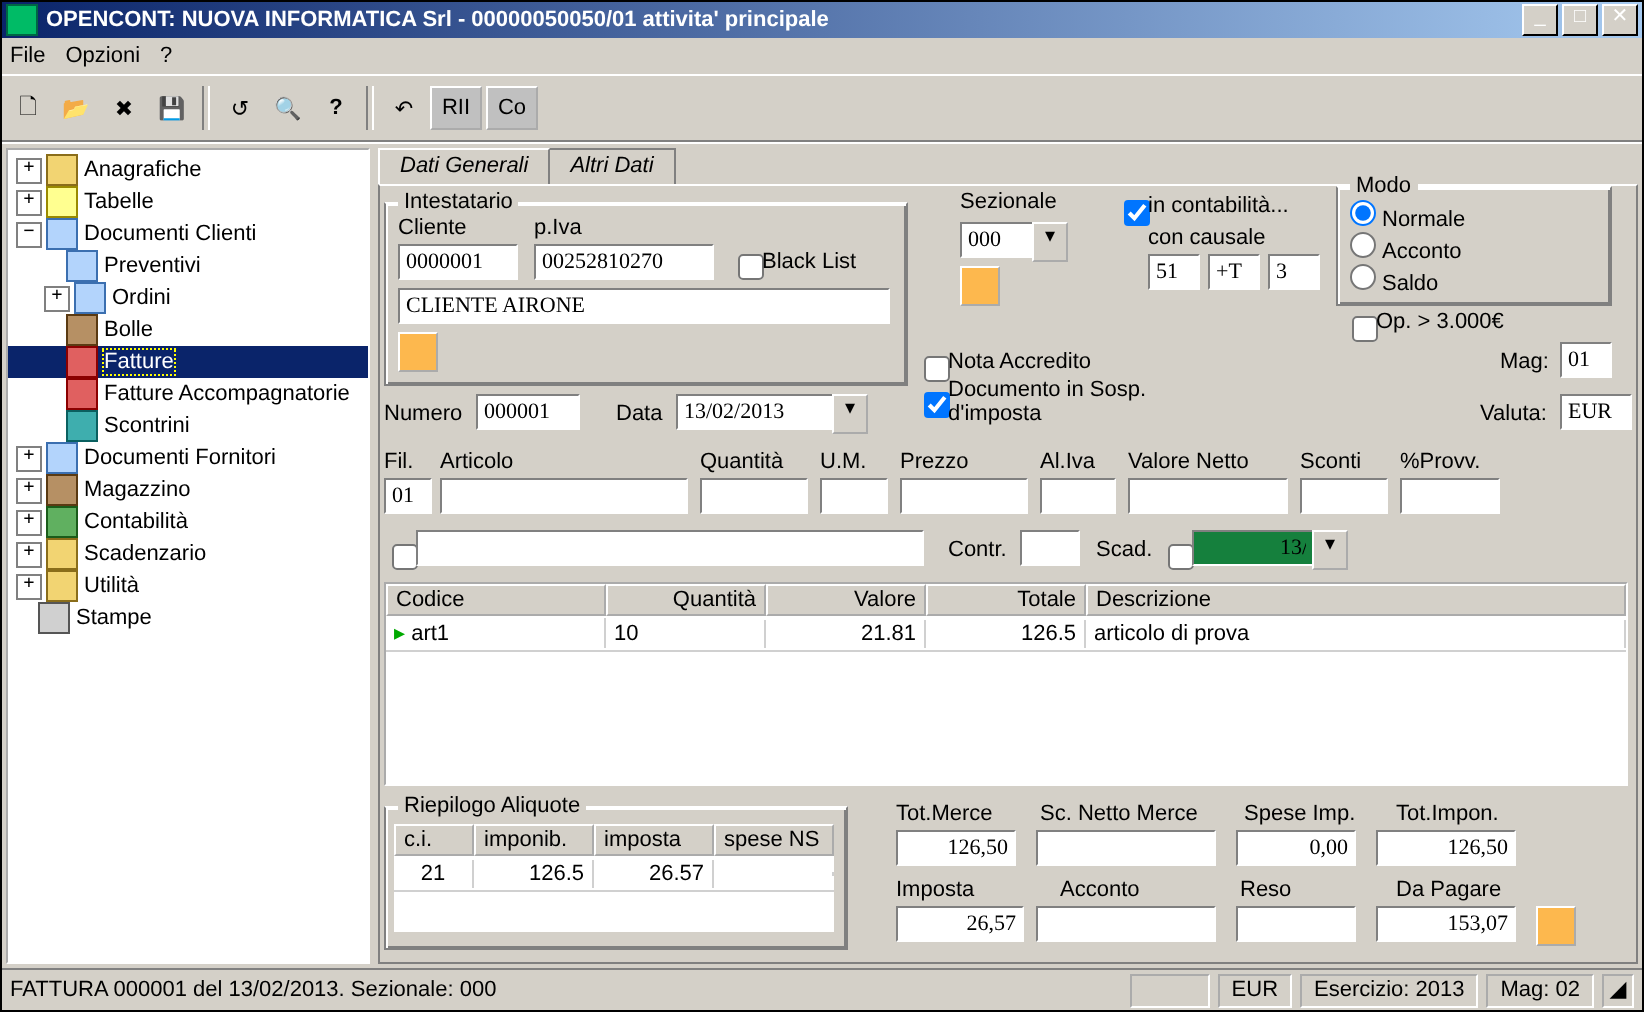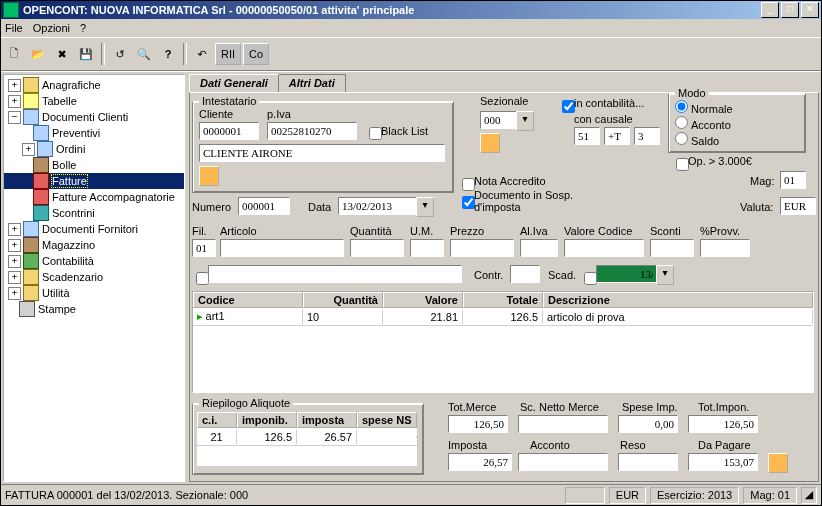--- a/index.html
+++ b/index.html
@@ -95,21 +95,21 @@
 .node.sel{background:var(--sel-blue);color:#fff;}
 .node.sel .label{outline:1px dotted #ff0;}
 .indent1{padding-left:14px;}
 
 .form{
   flex:1;
   margin:2px;
   position:relative;
   display:flex;flex-direction:column;
 }
-.tabs{display:flex;height:18px;font-weight:bold;}
+.tabs{display:flex;height:18px;}
 .tab{
   padding:2px 10px;
   border:1px solid var(--border-dark);
   border-bottom:none;
   background:var(--win-bg);
   margin-right:-1px;
   cursor:pointer;
   font-style:italic;
 }
 .tab.active{
@@ -160,21 +160,21 @@
 }
 .chk{width:13px;height:13px;}
 .radio{margin:0 3px 0 0;}
 
 .grid{
   position:absolute;
   border:1px inset #fff;
   background:#fff;
   font-size:11px;
 }
-.ghead{display:flex;background:var(--win-bg);font-weight:bold;}
+.ghead{display:flex;background:var(--win-bg);}
 .gh{
   border:1px outset #fff;
   padding:1px 4px;
   box-sizing:border-box;
 }
 .grow{display:flex;border-bottom:1px solid #d0d0d0;height:17px;align-items:center;}
 .gc{padding:1px 4px;box-sizing:border-box;border-right:1px solid #d0d0d0;overflow:hidden;}
 
 .status{
   height:20px;
@@ -374,21 +374,21 @@
         <input class="inp fld" style="left: 590px; top: 78px; width: 26px;" value="01">
         <div class="fld" style="left:550px;top:108px">Valuta:</div>
         <input class="inp fld" style="left: 590px; top: 104px; width: 36px;" value="EUR">
 
         <div class="fld" style="left:2px;top:132px">Fil.</div>
         <div class="fld" style="left:30px;top:132px">Articolo</div>
         <div class="fld" style="left:160px;top:132px">Quantità</div>
         <div class="fld" style="left:220px;top:132px">U.M.</div>
         <div class="fld" style="left:260px;top:132px">Prezzo</div>
         <div class="fld" style="left:330px;top:132px">Al.Iva</div>
-        <div class="fld" style="left:374px;top:132px">Valore Codice</div>
+        <div class="fld" style="left:374px;top:132px">Valore Netto</div>
         <div class="fld" style="left:460px;top:132px">Sconti</div>
         <div class="fld" style="left:510px;top:132px">%Provv.</div>
 
         <input class="inp fld" style="left: 2px; top: 146px; width: 24px;" value="01">
         <input class="inp fld" style="left: 30px; top: 146px; width: 124px;">
         <input class="inp fld" style="left: 160px; top: 146px; width: 54px;">
         <input class="inp fld" style="left: 220px; top: 146px; width: 34px;">
         <input class="inp fld" style="left: 260px; top: 146px; width: 64px;">
         <input class="inp fld" style="left: 330px; top: 146px; width: 38px;">
         <input class="inp fld" style="left: 374px; top: 146px; width: 80px;">
@@ -462,17 +462,17 @@
 
       </div>
     </div>
   </div>
 
   <div class="status">
     <div style="flex:1">FATTURA 000001 del 13/02/2013. Sezionale: 000</div>
     <div class="statuscell" style="width:40px"></div>
     <div class="statuscell">EUR</div>
     <div class="statuscell">Esercizio: 2013</div>
-    <div class="statuscell">Mag: 01</div>
+    <div class="statuscell">Mag: 02</div>
     <div class="statuscell" style="width:16px;padding:0;text-align:center">◢</div>
   </div>
 
 </div>
 
 </body></html>

